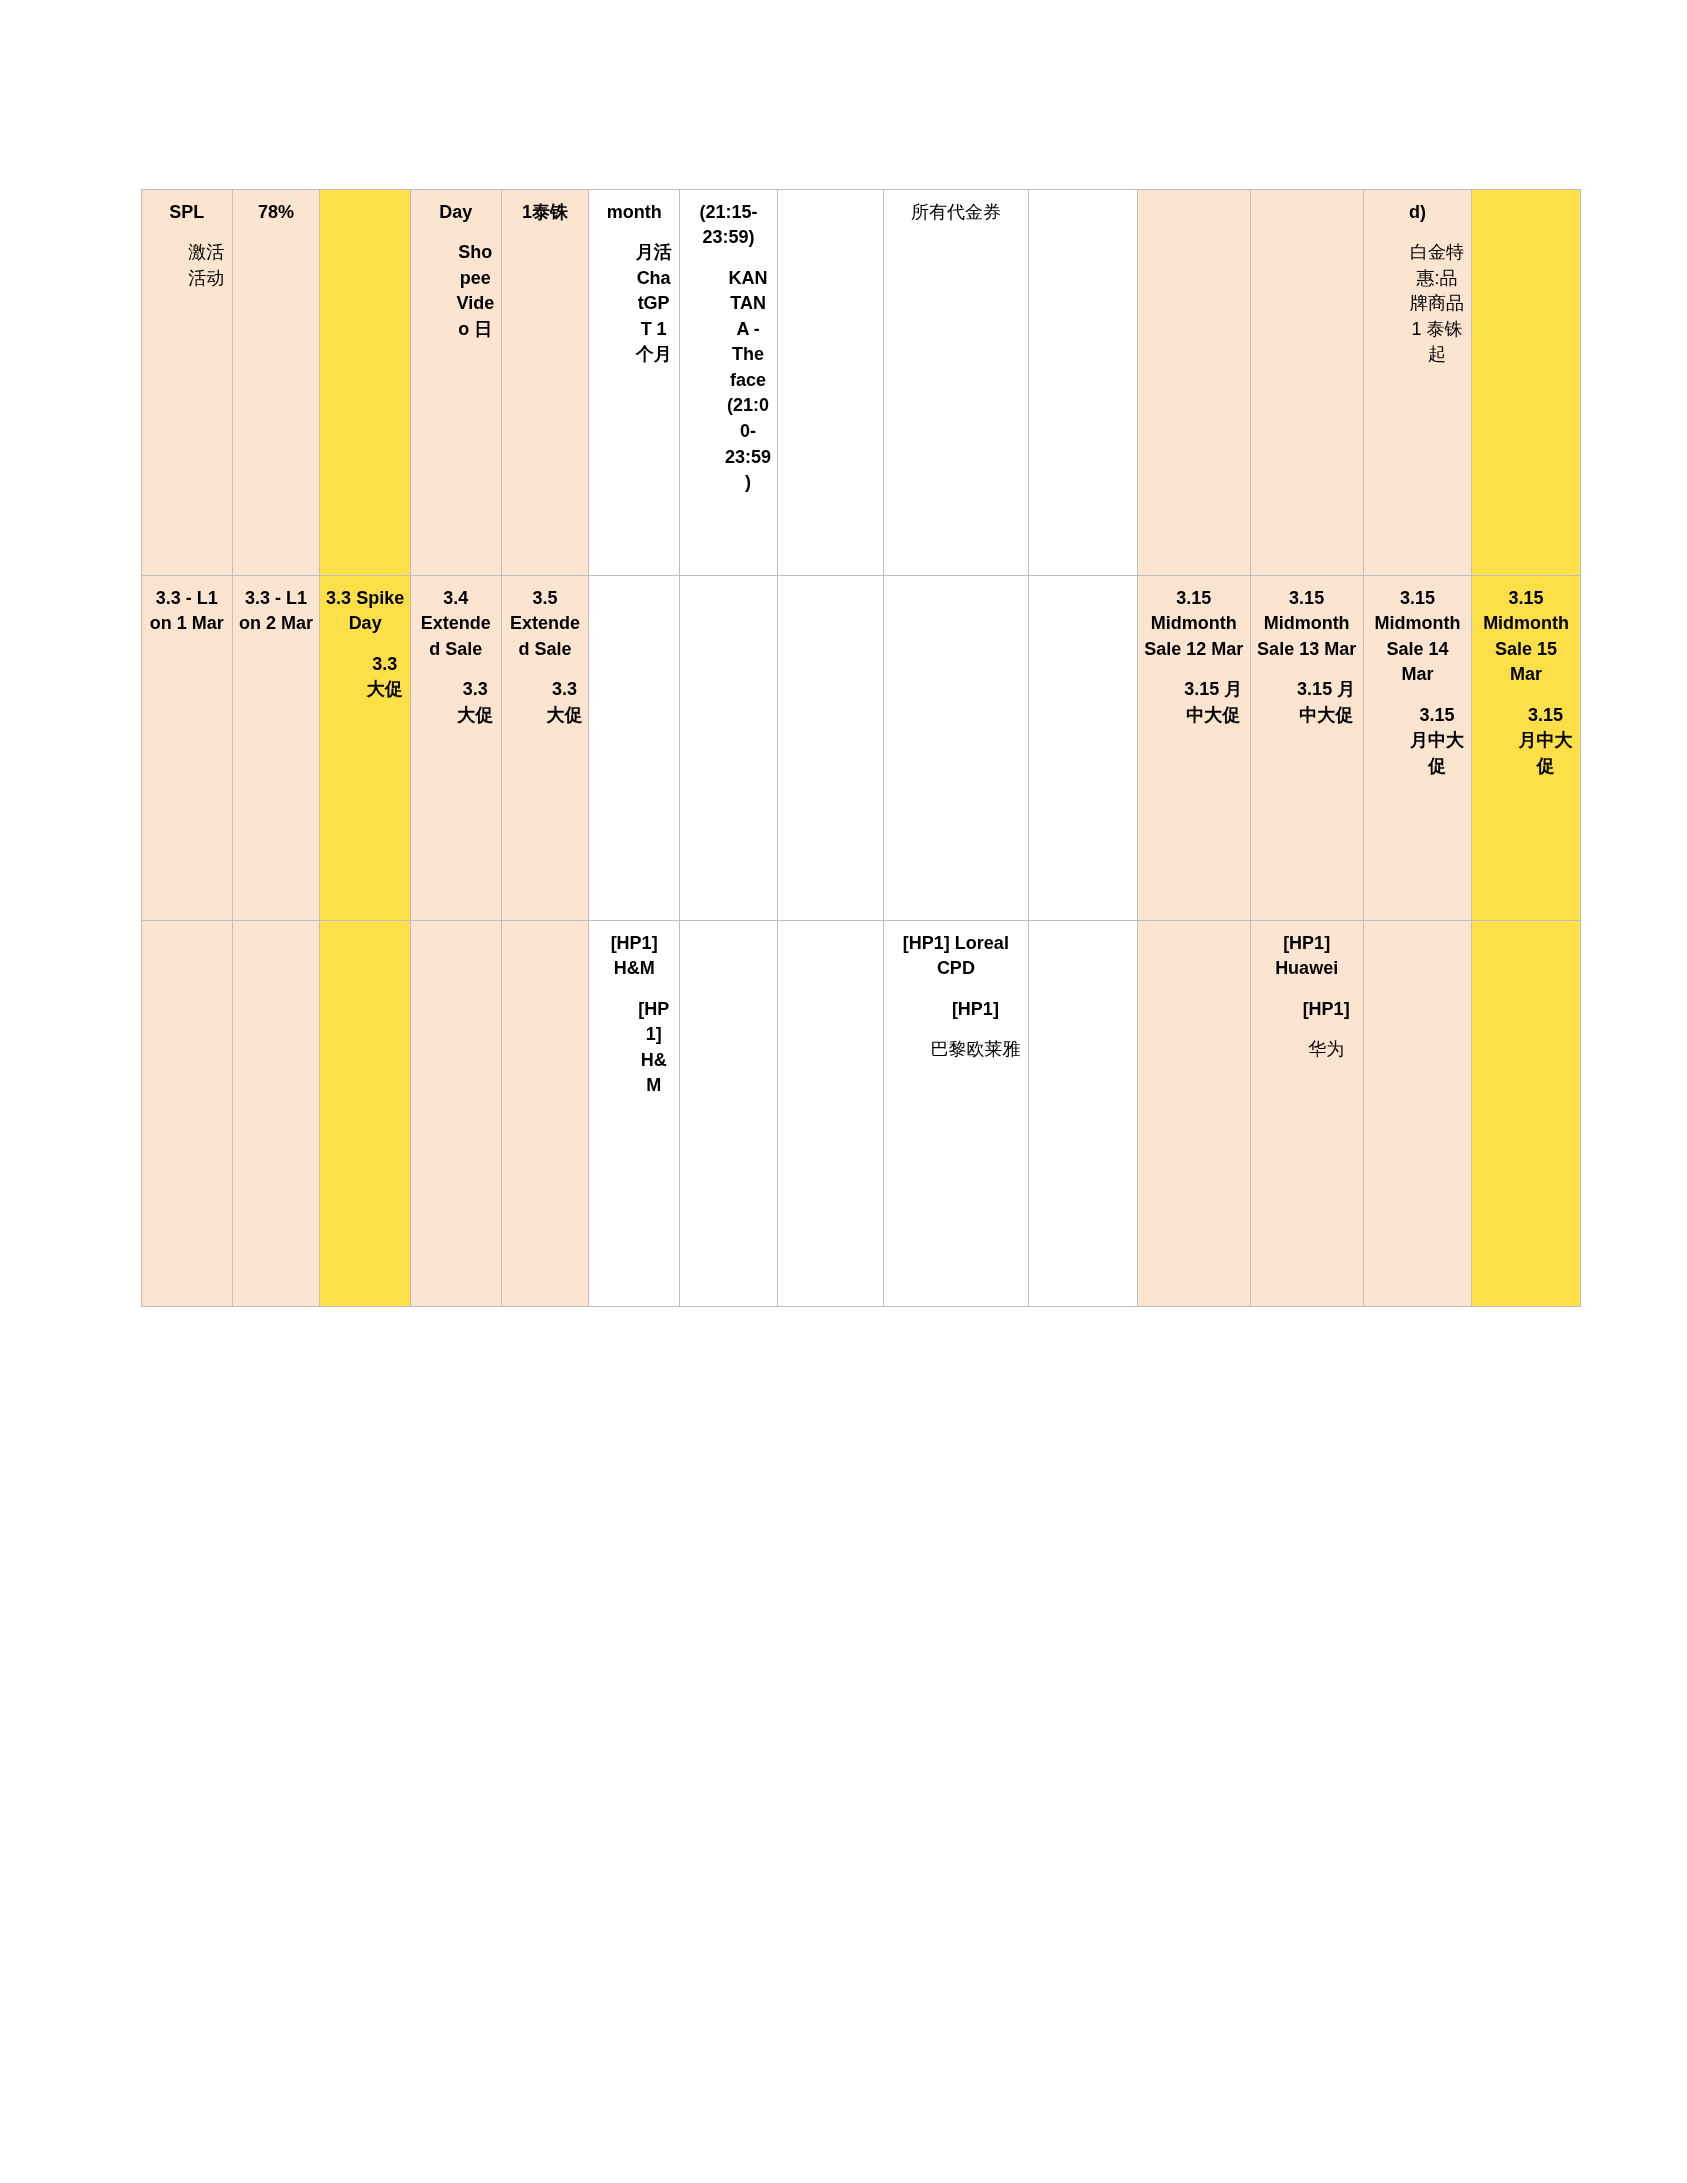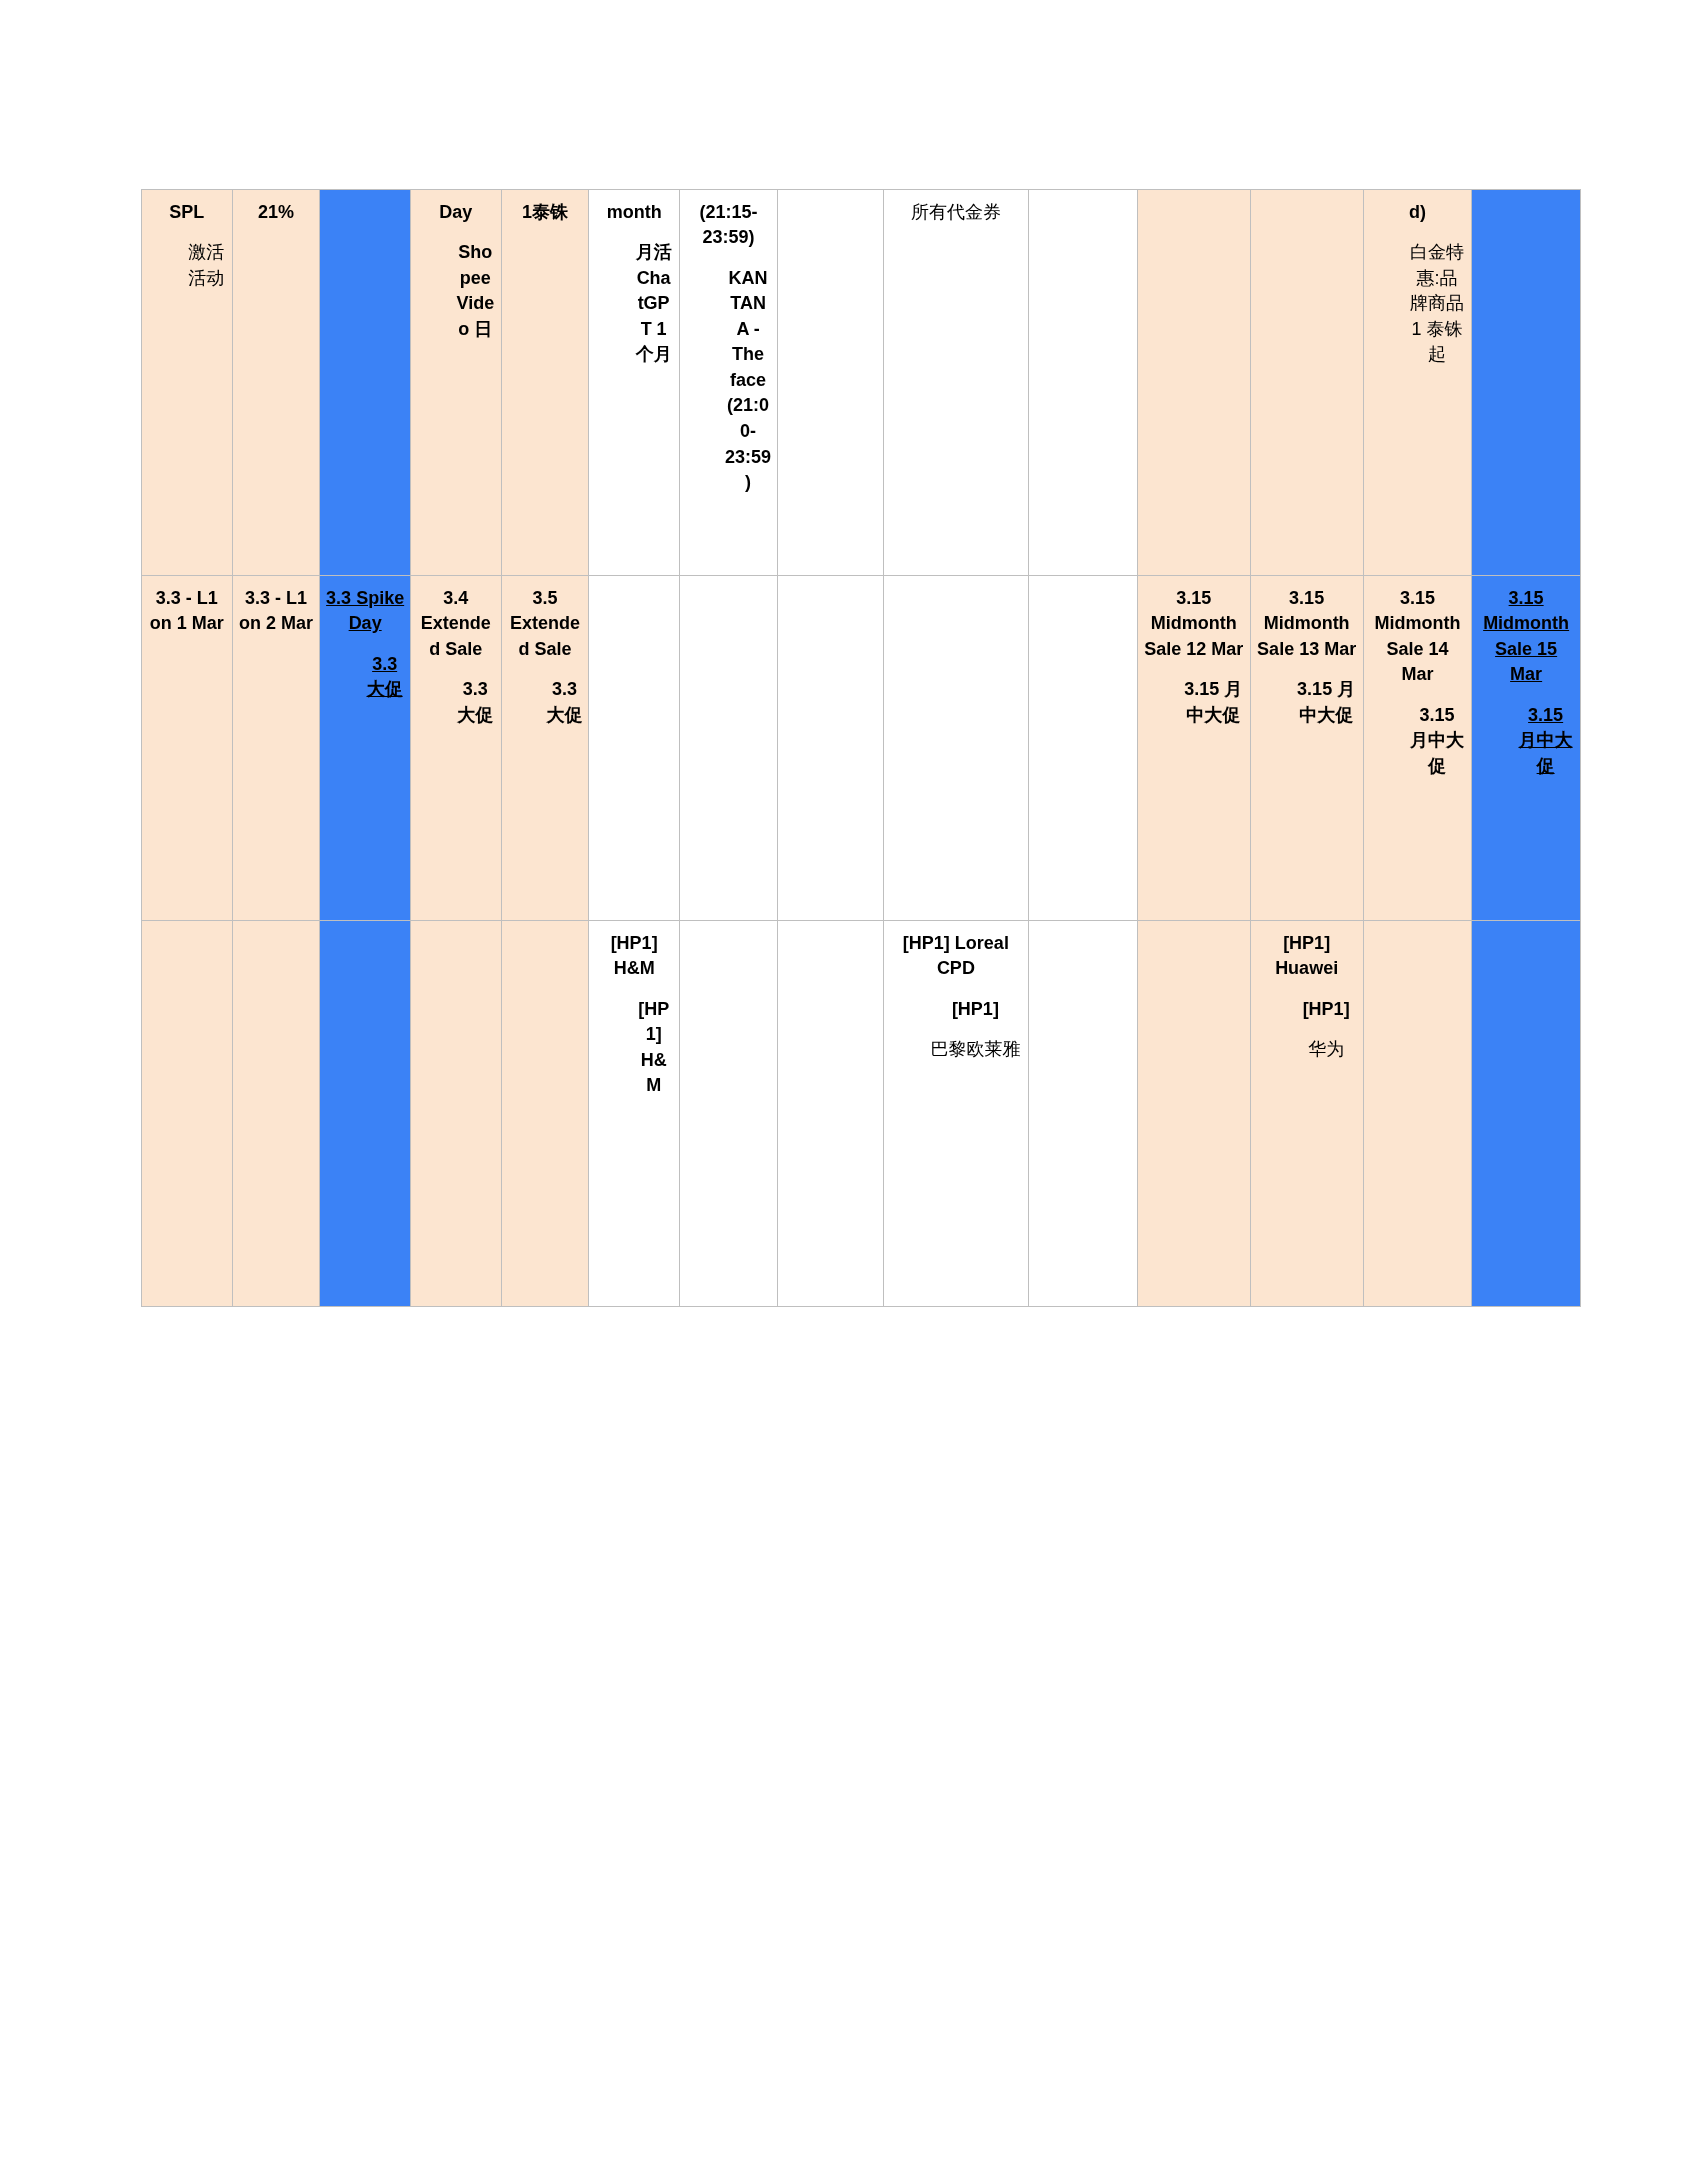--- a/index.html
+++ b/index.html
@@ -58,21 +58,21 @@
     padding: 9.6px 5.5px 9.6px 5.5px;
     font-size: 18px;
     line-height: 1.42;
     text-align: center;
     word-wrap: break-word;
     overflow-wrap: break-word;
     color: #000000;
   }
   
   .f-peach { background: #fce5d0; }
-  .f-orange { background: #3b82f6; text-decoration: underline; }
+  .f-orange { background: #fde047; }
   .f-white { background: #ffffff; }
   .bold { font-weight: bold; }
   .cell-p { margin: 0 0 0 0; }
   .cell-p + .cell-p { margin-top: 15px; margin-left: 39px; }
   .mid { vertical-align: middle; }
 </style>
 </head>
 <body>
 
 <div class="page">
@@ -97,21 +97,21 @@
         <col style="width:103px">
         <col style="width:103px">
       </colgroup>
       <tbody>
           <tr style="height: 386px;">
             <td class="f-peach">
               <div class="cell-p bold">SPL</div>
               <div class="cell-p">激活活动</div>
             </td>
             <td class="f-peach">
-              <div class="cell-p bold">21%</div>
+              <div class="cell-p bold">78%</div>
             </td>
             <td class="f-orange"></td>
             <td class="f-peach">
               <div class="cell-p bold">Day</div>
               <div class="cell-p bold">Shopee Video 日</div>
             </td>
             <td class="f-peach">
               <div class="cell-p bold">1泰铢</div>
             </td>
             <td class="f-white">

